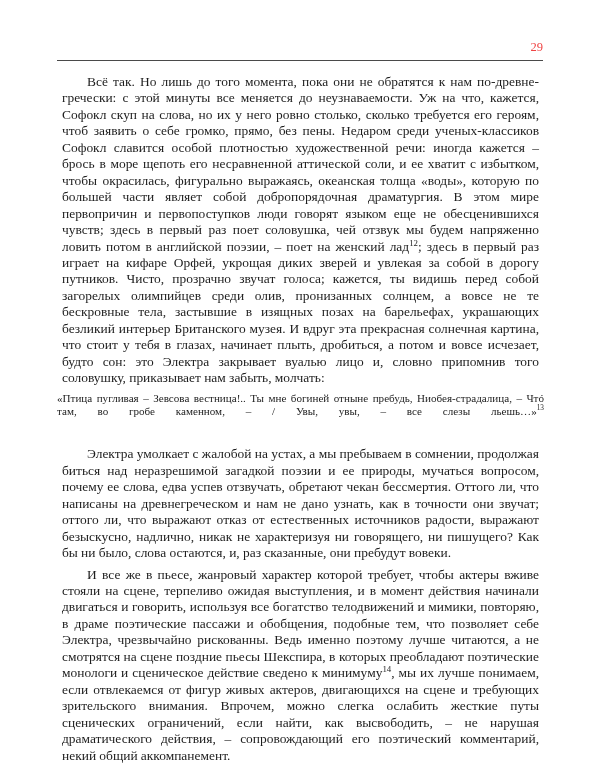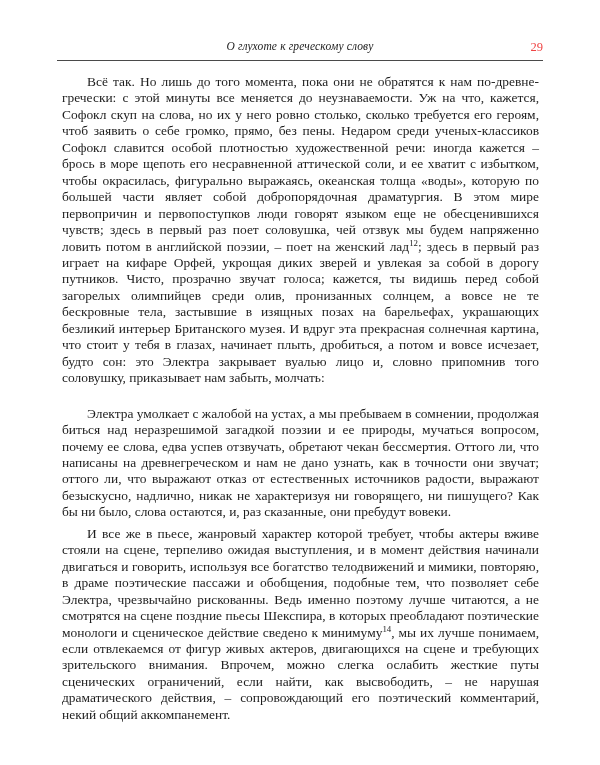--- a/index.html
+++ b/index.html
@@ -101,30 +101,30 @@
     vertical-align: super;
     line-height: 0;
   }
 </style>
 </head>
 <body>
 
 <div class="page">
 
   <div class="running-head">
-    <div class="running-head-title">О глухоте к греческому слову</div>
     <div class="running-head-folio">29</div>
   </div>
 
   <div class="head-rule"></div>
 
   <div class="text-column">
 
     <p class="body-par full-justify"><span>Всё так. Но лишь до того момента, пока они не обратятся к нам по-древне­гречески: с этой минуты все меняется до неузнаваемости. Уж на что, кажет­ся, Софокл скуп на слова, но их у него ровно столько, сколько требуется его героям, чтоб заявить о себе громко, прямо, без пены. Недаром среди уче­ных-классиков Софокл славится особой плотностью художественной речи: иногда кажется – брось в море щепоть его несравненной аттической соли, и ее хватит с избытком, чтобы окрасилась, фигурально выражаясь, океан­ская толща «воды», которую по большей части являет собой добропорядоч­ная драматургия. В этом мире первопричин и первопоступков люди говорят языком еще не обесценившихся чувств; здесь в первый раз поет соловушка, чей отзвук мы будем напряженно ловить потом в английской поэзии, – поет на женский лад</span><sup class="fn">12</sup><span>; здесь в первый раз играет на кифаре Орфей, укрощая ди­ких зверей и увлекая за собой в дорогу путников. Чисто, прозрачно звучат голоса; кажется, ты видишь перед собой загорелых олимпийцев среди олив, пронизанных солнцем, а вовсе не те бескровные тела, застывшие в изящных позах на барельефах, украшающих безликий интерьер Британского музея. И вдруг эта прекрасная солнечная картина, что стоит у тебя в глазах, на­чинает плыть, дробиться, а потом и вовсе исчезает, будто сон: это Электра закрывает вуалью лицо и, словно припомнив того соловушку, приказывает нам забыть, молчать:</span></p>
 
+    <blockquote class="quote-block"><span>«Птица пугливая – Зевсова вестница!.. Ты мне богиней отныне пребудь, Ниобея-страдалица, – Чтó там, во гробе каменном, – / Увы, увы, – все слезы льешь…»</span><sup class="fn">13</sup></blockquote>
 
     <div class="quote-spacer"></div>
 
     <p class="body-par full-justify">Электра умолкает с жалобой на устах, а мы пребываем в сомнении, про­должая биться над неразрешимой загадкой поэзии и ее природы, мучаться вопросом, почему ее слова, едва успев отзвучать, обретают чекан бессмер­тия. Оттого ли, что написаны на древнегреческом и нам не дано узнать, как в точности они звучат; оттого ли, что выражают отказ от естественных ис­точников радости, выражают безыскусно, надлично, никак не характеризуя ни говорящего, ни пишущего? Как бы ни было, слова остаются, и, раз ска­занные, они пребудут вовеки.</p>
 
     <p class="body-par full-justify"><span>И все же в пьесе, жанровый характер которой требует, чтобы актеры вживе стояли на сцене, терпеливо ожидая выступления, и в момент действия начинали двигаться и говорить, используя все богатство телодвижений и ми­мики, повторяю, в драме поэтические пассажи и обобщения, подобные тем, что позволяет себе Электра, чрезвычайно рискованны. Ведь именно поэтому лучше читаются, а не смотрятся на сцене поздние пьесы Шекспира, в кото­рых преобладают поэтические монологи и сценическое действие сведено к минимуму</span><sup class="fn">14</sup><span>, мы их лучше понимаем, если отвлекаемся от фигур живых ак­теров, двигающихся на сцене и требующих зрительского внимания. Впро­чем, можно слегка ослабить жесткие путы сценических ограничений, если найти, как высвободить, – не нарушая драматического действия, – сопро­вождающий его поэтический комментарий, некий общий аккомпанемент.</span></p>
 
   </div>
 </div>
 

